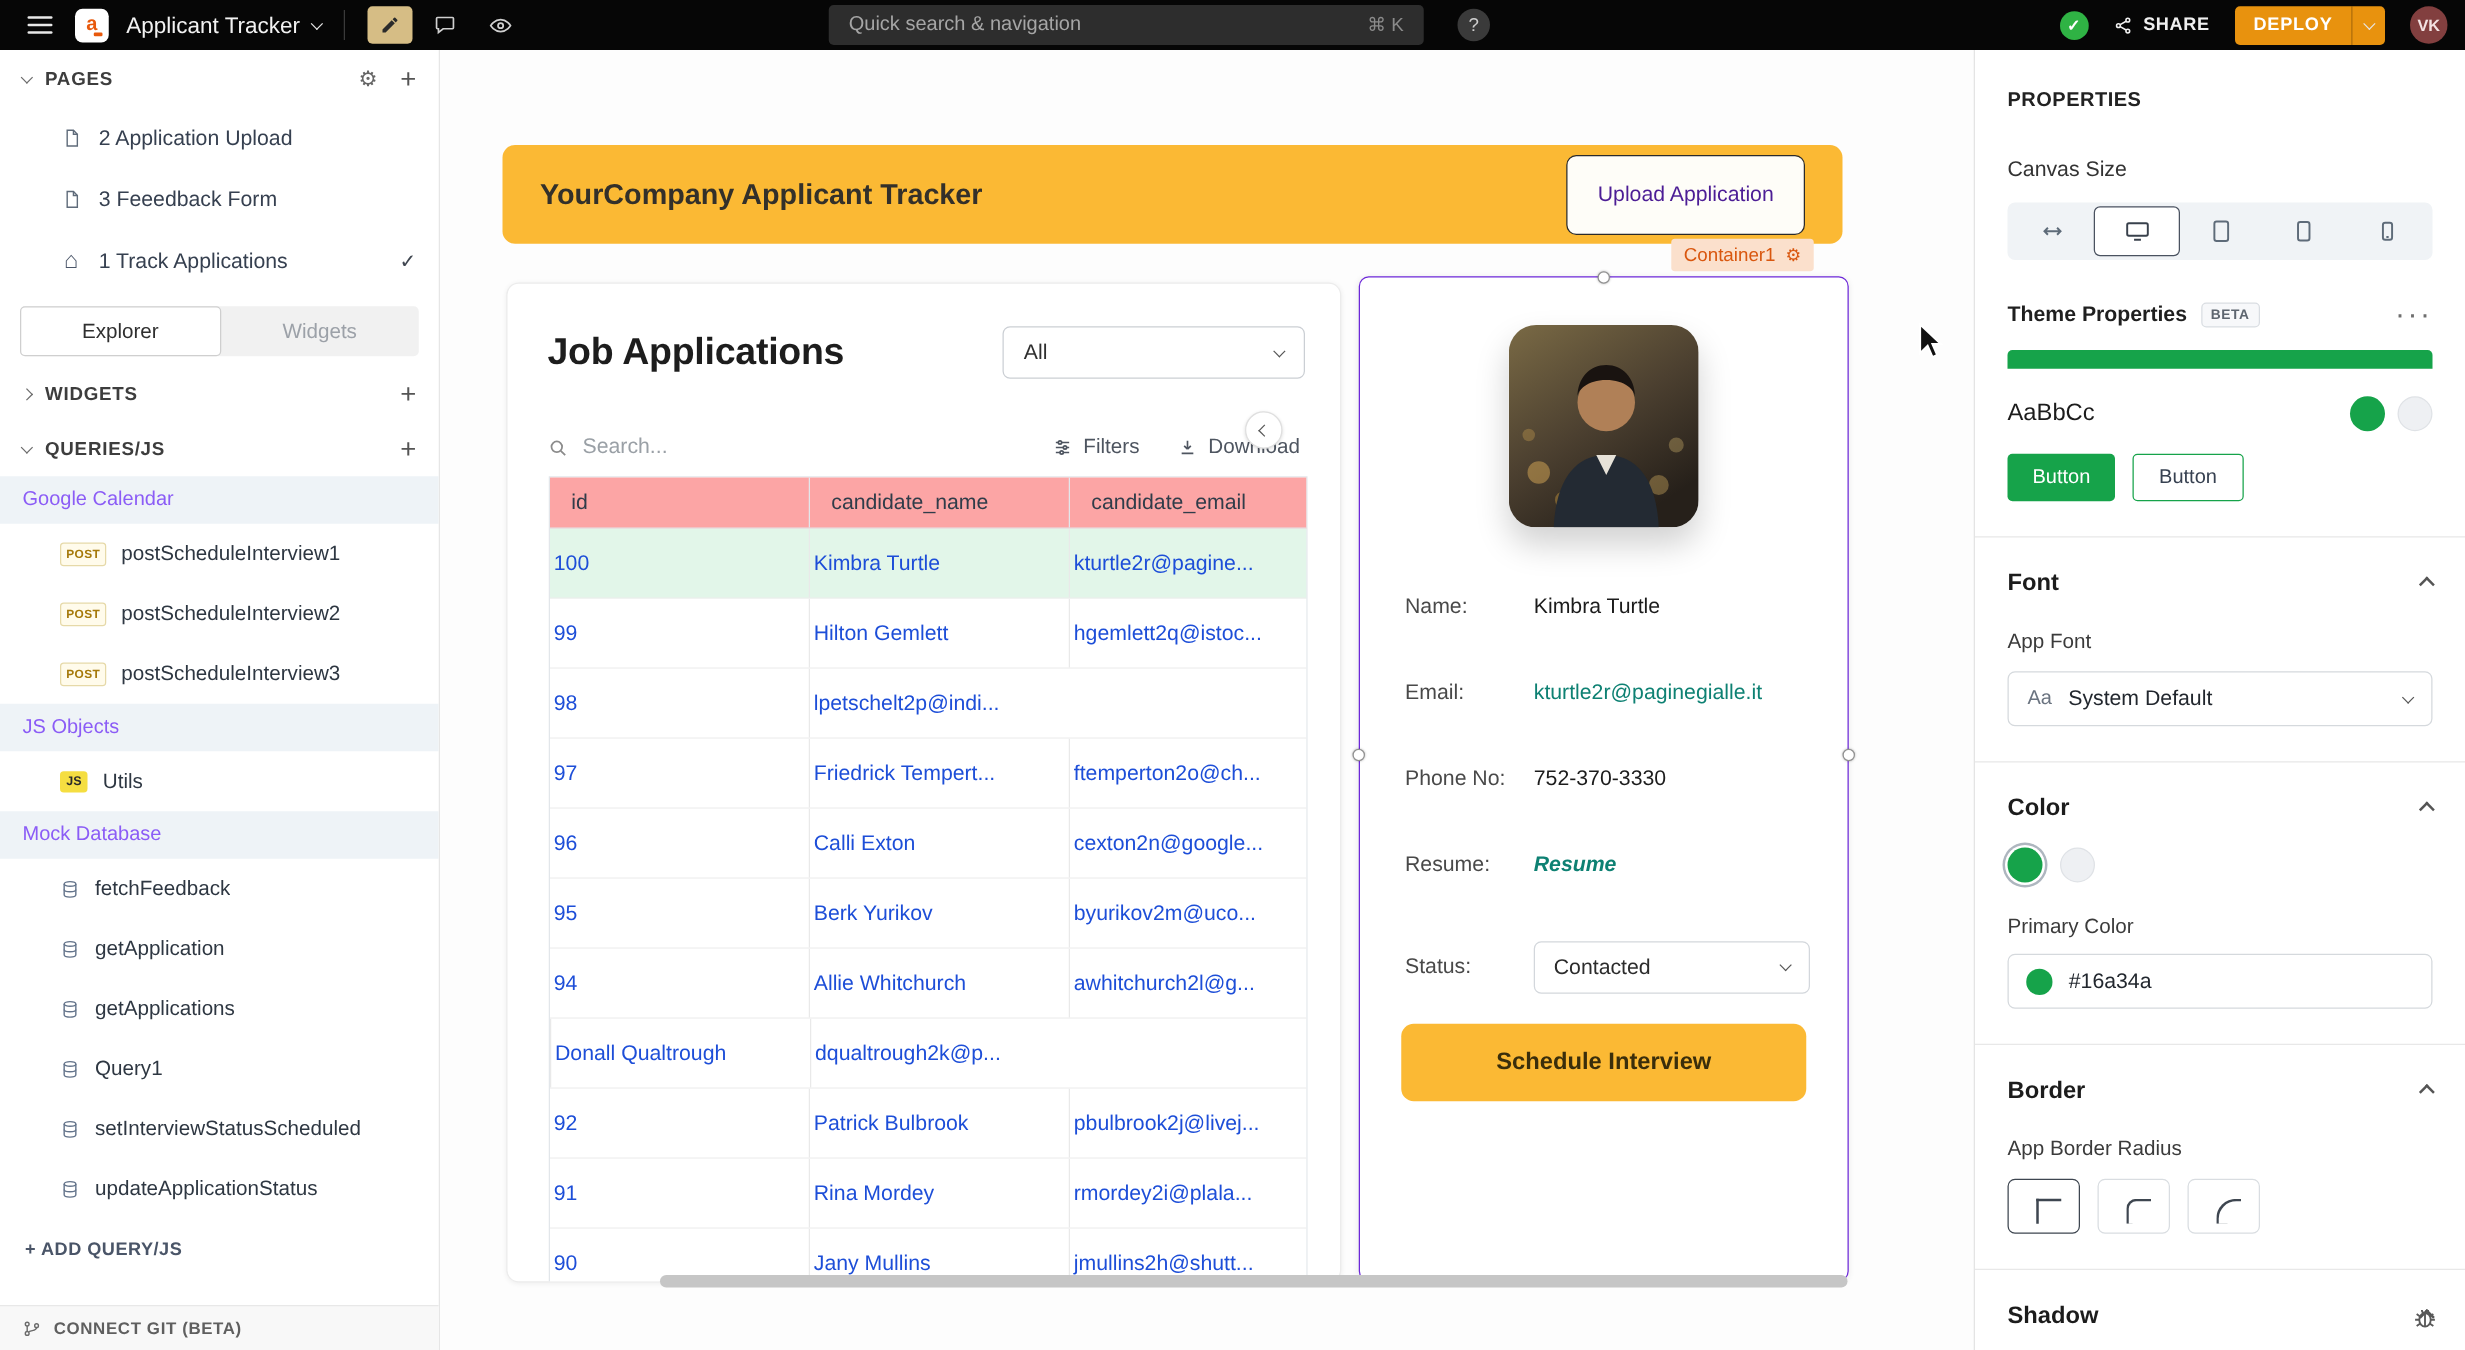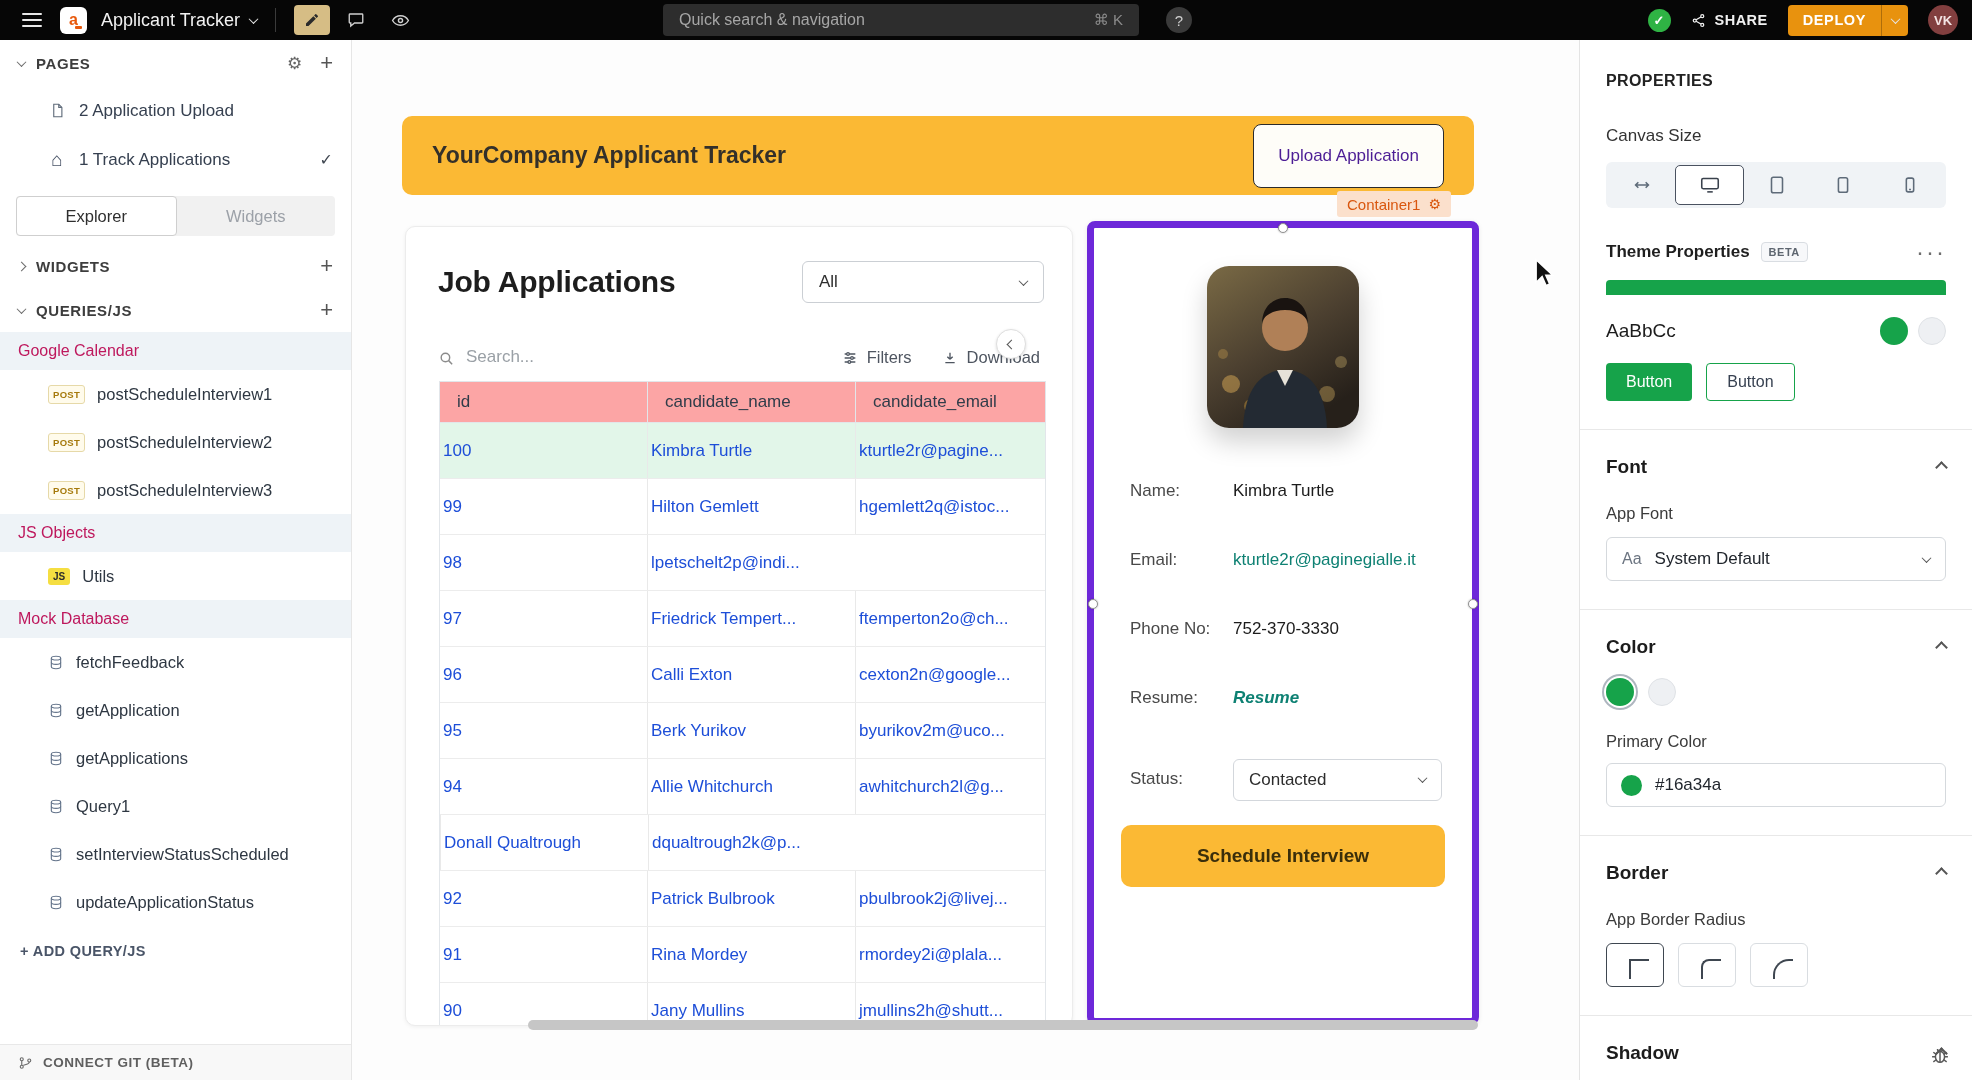--- a/index.html
+++ b/index.html
@@ -62,21 +62,21 @@
   .etab.active{background:#fff;border:1px solid #CFCFCF;border-radius:4px;color:#2F2F2F}
   .section-row{height:44px;display:flex;align-items:center;padding:0 18px}
   .query-item{height:48px;display:flex;align-items:center;padding-left:48px;cursor:pointer;white-space:nowrap}
   .query-item.type-group{height:38px;background:#EEF3F7;padding-left:18px;cursor:default}
   .q-badge{display:none;flex:none}
   .type-post .q-badge{display:inline-block;font-size:9.5px;font-weight:700;letter-spacing:.3px;color:#A5790B;background:#FFFBEB;border:1px solid #E6D9A8;border-radius:3px;padding:3px 4px}
   .type-js .q-badge{display:inline-block;font-size:10px;font-weight:700;color:#2B2B2B;background:#F5DE41;border-radius:3px;padding:3px 5px}
   .q-db{display:none;flex:none}
   .type-db .q-db{display:inline-flex}
   .q-label{margin-left:12px;font-size:16.5px;color:#2E3742;overflow:hidden;text-overflow:ellipsis}
-  .type-group .q-label{margin-left:0;font-size:16px;color:#be185d}
+  .type-group .q-label{margin-left:0;font-size:16px;color:#8b5cf6}
   .add-query{height:49px;display:flex;align-items:center;padding-left:20px;font-size:14.5px;font-weight:600;letter-spacing:.4px;color:#4A5568;cursor:pointer}
   .git-bar{position:absolute;bottom:0;left:0;right:0;height:36px;background:#F8F8F8;border-top:1px solid #E8E8E8;display:flex;align-items:center;padding-left:18px}
   .git-label{margin-left:10px;font-size:13.5px;font-weight:600;letter-spacing:.5px;color:#5F5F5F}
 
   
   .canvas{flex:1;position:relative;background:#FDFDFD;overflow:hidden}
   .app-header{position:absolute;left:50px;top:76px;width:1072px;height:79px;background:#FBB934;border-radius:10px;display:flex;align-items:center;justify-content:space-between;padding:0 30px;z-index:1}
   .app-header-title{font-size:23px;font-weight:700;color:#33302A}
   .upload-btn{height:64px;padding:0 24px;background:#FEFDF8;border:1.5px solid #2B2B2B;border-radius:8px;font-size:17px;color:#4c1d95;font-family:inherit;cursor:pointer}
   .container-tag{position:absolute;left:985px;top:151px;height:26px;display:flex;align-items:center;gap:8px;background:#FBE0CC;color:#D9570F;padding:0 10px;border-radius:3px;font-size:15px;z-index:6;cursor:pointer}
@@ -97,21 +97,21 @@
   .t-head>div:nth-of-type(1){width:207px}
   .t-head>div:nth-of-type(2){width:208px;border-left:1px solid #E2E6EA}
   .t-head>div:nth-of-type(3){width:190px;border-left:1px solid #E2E6EA}
   .t-row{display:flex;height:56px;border-bottom:1px solid #ECECEC;background:#fff;cursor:pointer}
   .t-row.selected{background:#E2F6E9}
   .t-cell{display:flex;align-items:center;padding-left:3px;font-size:17px;color:#1d4ed8;white-space:nowrap;overflow:hidden}
   .c0{width:207px}
   .c1{width:208px;border-left:1px solid #E9E9E9}
   .c2{width:190px;border-left:1px solid #E9E9E9}
 
-  .detail-card{position:absolute;left:735px;top:181px;width:392px;height:804px;background:#fff;border:7px solid #6d28d9;border-radius:8px;box-shadow:0 1px 5px rgba(0,0,0,.08);z-index:3}
+  .detail-card{position:absolute;left:735px;top:181px;width:392px;height:804px;background:#fff;border:1px solid #6d28d9;border-radius:8px;box-shadow:0 1px 5px rgba(0,0,0,.08);z-index:3}
   .handle{position:absolute;width:10px;height:10px;border-radius:50%;background:#fff;border:1px solid #919191;box-shadow:0 0 2px rgba(0,0,0,.3);z-index:7}
   .h-top{top:-5px;left:50%;margin-left:-5px}
   .h-left{left:-6px;top:47%}
   .h-right{right:-6px;top:47%}
   .photo{width:152px;height:162px;margin:38px auto 0;border-radius:22px;overflow:hidden;box-shadow:0 14px 26px rgba(0,0,0,.18)}
   .fields{padding:52px 30px 0 36px}
   .f-row{display:flex;align-items:flex-start;min-height:47px;margin-bottom:22px}
   .f-label{flex:none;width:103px;font-size:17px;color:#494949;line-height:1.3}
   .f-value{font-size:17px;color:#1C1C1C;line-height:1.3}
   .f-value.link{color:#0E8173}
@@ -239,20 +239,31 @@
             <svg width="15" height="17" viewBox="0 0 24 24" fill="none" stroke="#5F6B7A" stroke-width="1.8">
               <path d="M6 2h8l5 5v15H6V2z"></path>
               <path d="M14 2v5h5"></path>
             </svg>
           </span>
 
           <span class="pg-label">2 Application Upload</span>
           <span class="pg-check">✓</span>
         </div>
 
+        <div class="page-item icon-file">
+          <span class="pg-icon file">
+            <svg width="15" height="17" viewBox="0 0 24 24" fill="none" stroke="#5F6B7A" stroke-width="1.8">
+              <path d="M6 2h8l5 5v15H6V2z"></path>
+              <path d="M14 2v5h5"></path>
+            </svg>
+          </span>
+
+          <span class="pg-label">3 Feeedback Form</span>
+          <span class="pg-check">✓</span>
+        </div>
 
         <div class="page-item icon-home active">
 
           <span class="pg-icon home">⌂</span>
           <span class="pg-label">1 Track Applications</span>
           <span class="pg-check">✓</span>
         </div>
       </div>
 
     <div class="explorer-tabs">

